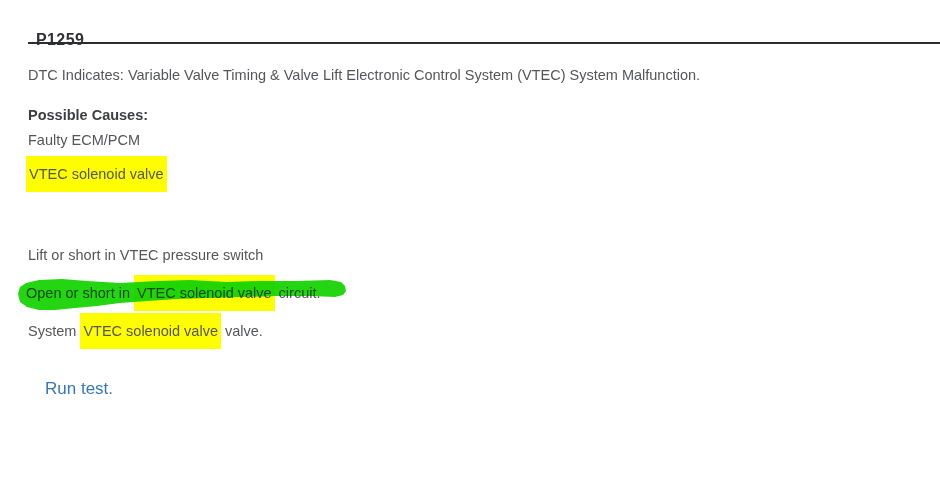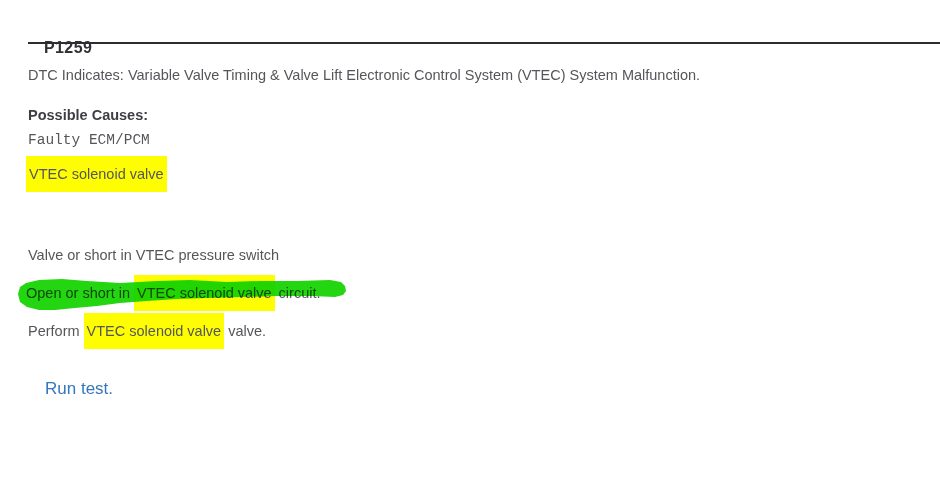--- a/index.html
+++ b/index.html
@@ -12,21 +12,21 @@
     width: 940px;
     height: 481px;
     background: #ffffff;
     overflow: hidden;
     font-family: "Liberation Sans", "DejaVu Sans", sans-serif;
   }
   .code-title {
     position: absolute;
     left: 28px;
     top: 22px;
-    margin: 16px;
+    margin: 8px;
     font-size: 16px;
     line-height: 20px;
     font-weight: 700;
     letter-spacing: 0.4px;
     color: #303134;
   }
   .title-rule {
     position: absolute;
     left: 28px;
     right: 0;
@@ -49,21 +49,21 @@
   }
   .hl {
     background: var(--highlight-yellow, #fefe00);
     padding: 10px 3px;
   }
   .hl-line {
     left: 26px;
   }
   .p-dtc     { top: 65px; }
   .p-causes  { top: 105px; }
-  .p-faulty  { top: 130px; font-family: Liberation Mono, monospace; }
+  .p-faulty  { top: 130px; }
   .p-hl1     { top: 164px; }
   .p-press   { top: 207px; }
   .p-openpr  { top: 245px; }
   .p-green   { top: 283px; }
   .p-perform { top: 321px; }
   .run-link {
     position: absolute;
     left: 28px;
     top: 361px;
     margin: 17px;
@@ -96,25 +96,25 @@
 
   <p class="line p-dtc">DTC Indicates: Variable Valve Timing &amp; Valve Lift Electronic Control System (VTEC) System Malfunction.</p>
 
   <p class="line semibold p-causes">Possible Causes:</p>
 
   <p class="line p-faulty">Faulty ECM/PCM</p>
 
   <p class="line hl-line p-hl1"><span class="hl">VTEC solenoid valve</span></p>
 
 
-  <p class="line p-openpr">Valve or short in VTEC pressure switch</p>
+  <p class="line p-openpr">Lift or short in VTEC pressure switch</p>
 
   <p class="line hl-line p-green"><span>Open or short in </span><span class="hl">VTEC solenoid valve</span><span> circuit.</span><svg class="marker-svg" viewBox="0 0 332 36" xmlns="http://www.w3.org/2000/svg">
         <path d="M 1 19
       L 3 12 L 9 8 L 22 5 L 45 4 L 70 6 L 103 8 L 140 6 L 173 5 L 210 7 L 243 6 L 280 6 L 313 5 L 324 7 L 328 11
       L 329 16 L 326 20 L 318 22 L 295 21 L 260 21 L 225 22 L 190 23 L 160 24 L 130 26 L 103 28 L 80 31 L 58 33 L 38 35 L 22 35 L 10 32 L 3 27 Z"></path>
       </svg></p>
 
-  <p class="line p-perform"><span>Perform </span><span class="hl">VTEC solenoid valve</span><span> valve.</span></p>
+  <p class="line p-perform"><span>System </span><span class="hl">VTEC solenoid valve</span><span> valve.</span></p>
 
   <a class="run-link" href="#">Run test.</a>
 
 </div>
 
 </body></html>

